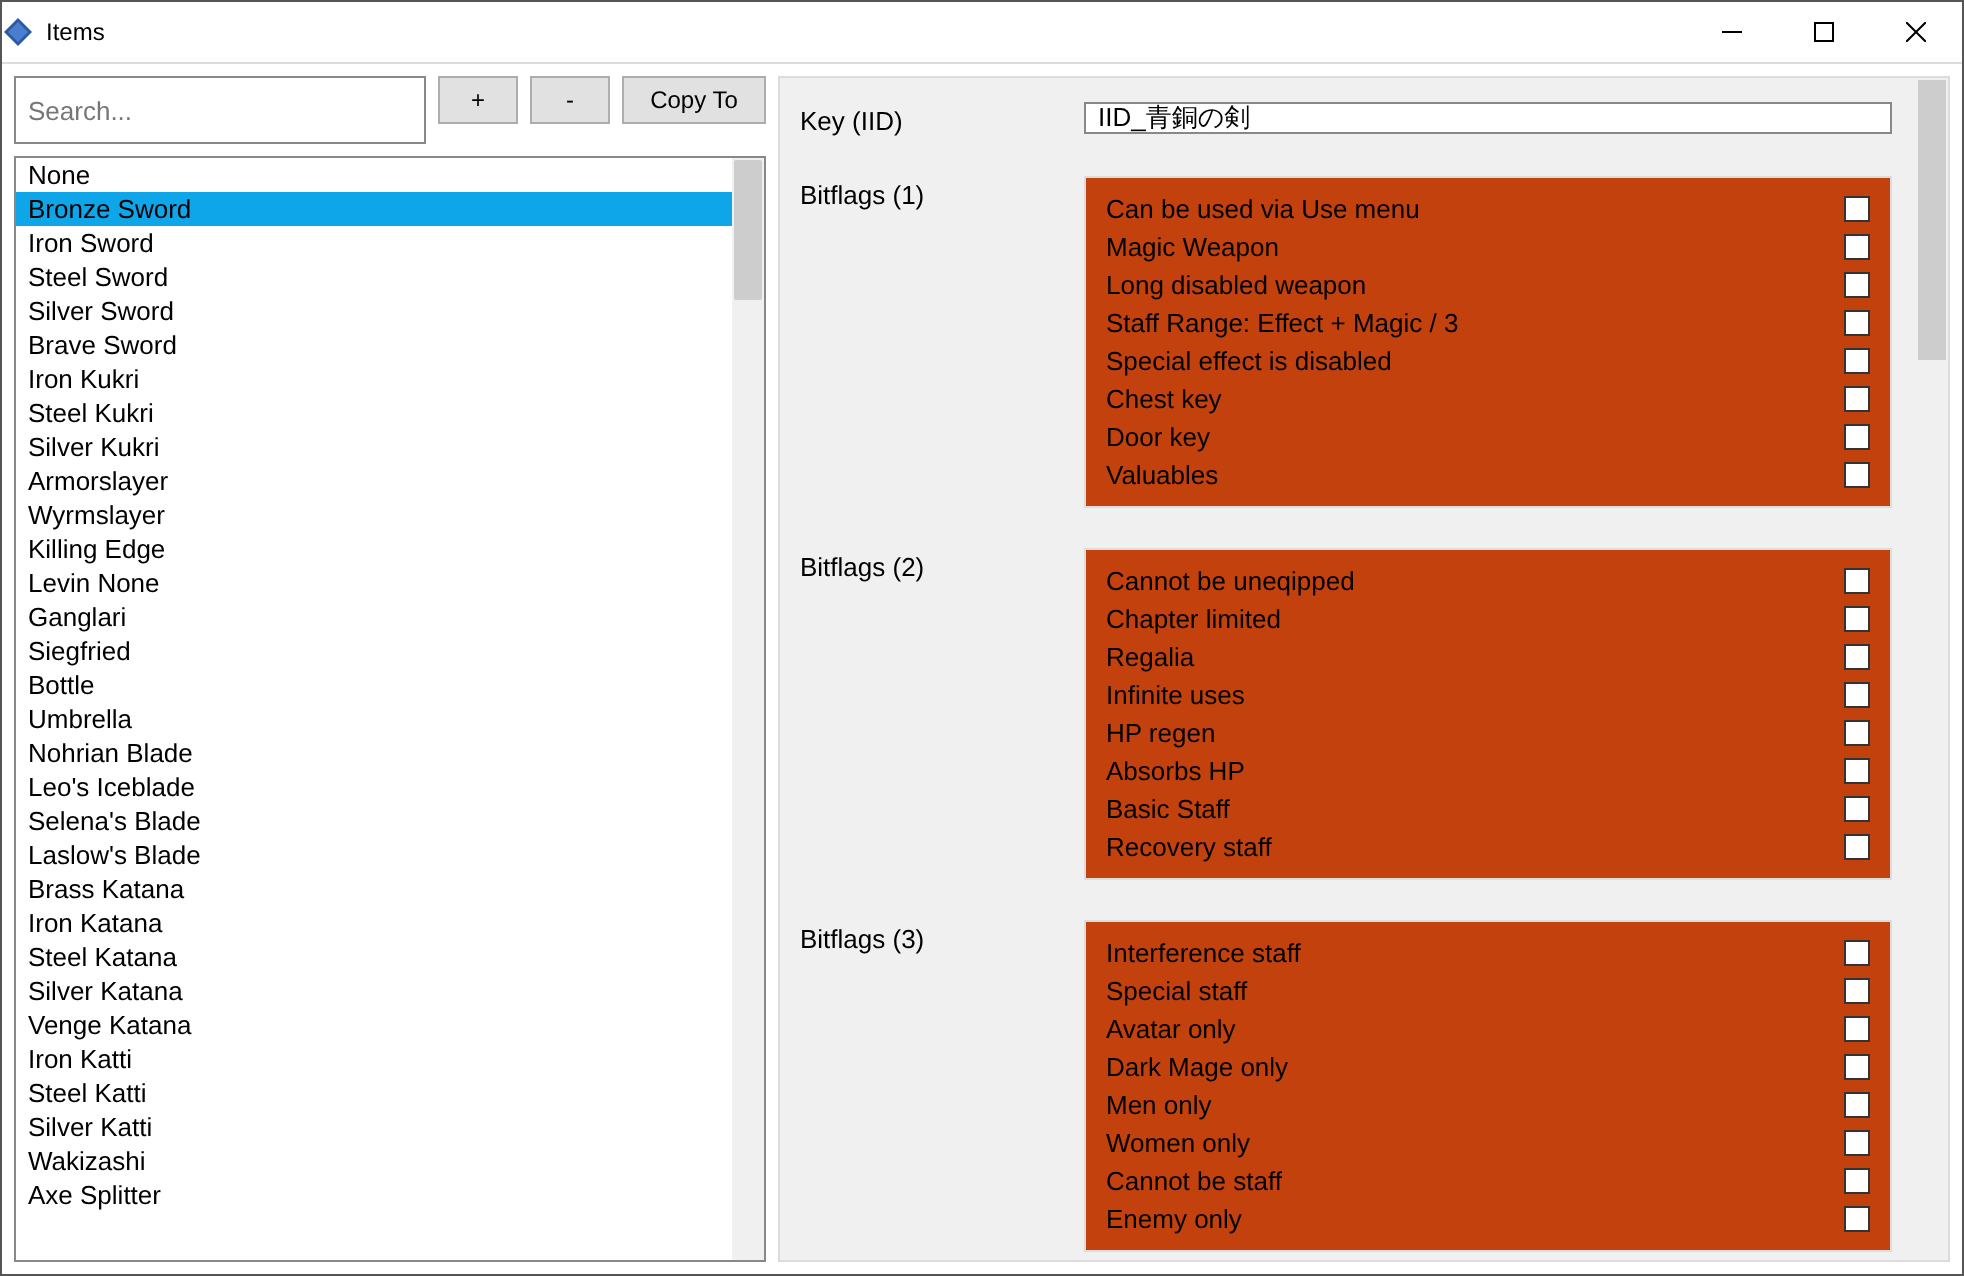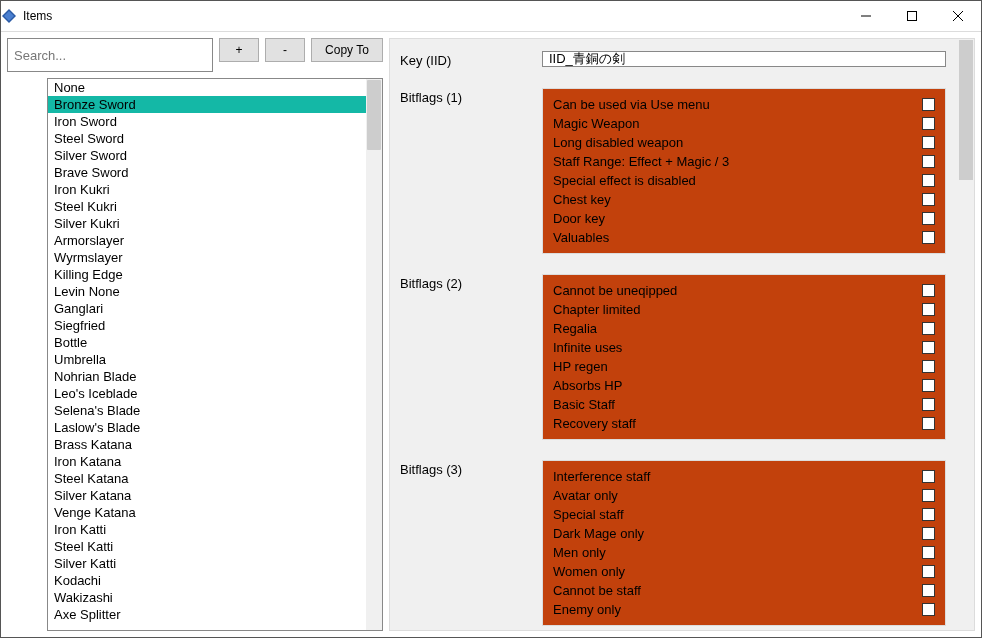--- a/index.html
+++ b/index.html
@@ -11,24 +11,24 @@
   .winbtn { width:46px; display:flex; align-items:center; justify-content:center; }
   .winbtn svg { display:block; }
   .hr { height:1px; background:#dcdcdc; }
   .content { display:flex; padding:6px; gap:6px; height: calc(100% - 31px); }
   .leftcol { width: 376px; display:flex; flex-direction:column; }
   .toolbar { display:flex; gap:6px; margin-bottom:6px; }
   .search { flex:1; height:24px; border:1px solid #888; padding: 16px 6px; color:#666; }
   .search::placeholder { color:#777; }
   .btn { height:24px; min-width:40px; padding:0 10px; background:#e1e1e1; border:1px solid #adadad; font-size:12px; display:flex; align-items:center; justify-content:center; }
   .btn.copy { min-width:72px; }
-  .listwrap { flex:1; border:1px solid #888; position:relative; overflow:hidden;margin-left:40px; }
+  .listwrap { flex:1; border:1px solid #888; position:relative; overflow:hidden; }
   .list { position:absolute; inset:0 16px 0 0; overflow:hidden; }
   .list-item { padding: 0 6px; height:17px; line-height:17px; white-space:nowrap; }
-  .list-item.selected { background:#14b8a6; }
+  .list-item.selected { background:#0ea5e9; }
   .scroll-v { position:absolute; right:0; top:0; bottom:0; width:16px; background:#f0f0f0; }
   .scroll-v .thumb { position:absolute; left:1px; right:1px; top:1px; height:70px; background:#cdcdcd; border-radius:1px; }
   .rightwrap { flex:1; display:flex; border:1px solid #dcdcdc; background:#f0f0f0; overflow:hidden; position:relative; }
   .form { flex:1; overflow:hidden; padding:12px 12px 0 10px; background:#f0f0f0; margin-right:16px; }
   .section { display:flex; align-items:flex-start; margin-bottom:20px; }
   .section .label { width:142px; padding-top:2px; }
   .section .body { flex:1; }
   .key-input { width:100%; height:16px; border:1px solid #888; padding:0 6px; background:#fff; }
   .groupbox { border:1px solid #dcdcdc; background:#c2410c; padding:6px 10px; }
   .chkrow { display:flex; align-items:center; height:19px; }
@@ -102,21 +102,20 @@
           <div class="list-item">Selena's Blade</div>
           <div class="list-item">Laslow's Blade</div>
           <div class="list-item">Brass Katana</div>
           <div class="list-item">Iron Katana</div>
           <div class="list-item">Steel Katana</div>
           <div class="list-item">Silver Katana</div>
           <div class="list-item">Venge Katana</div>
           <div class="list-item">Iron Katti</div>
           <div class="list-item">Steel Katti</div>
           <div class="list-item">Silver Katti</div>
-          <div class="list-item">Kodachi</div>
           <div class="list-item">Wakizashi</div>
           <div class="list-item">Axe Splitter</div>
         </div>
       <div class="scroll-v">
           <div class="thumb"></div>
         </div>
     </div>
   </div>
 
   <div class="rightwrap">
@@ -205,25 +204,25 @@
         </div>
         <div class="section">
           <div class="label">Bitflags (3)</div>
           <div class="body">
             <div class="groupbox">
               <div class="chkrow">
                 <span class="cl">Interference staff</span>
                 <span class="chk"></span>
               </div>
               <div class="chkrow">
+                <span class="cl">Special staff</span>
+                <span class="chk"></span>
+              </div>
+              <div class="chkrow">
                 <span class="cl">Avatar only</span>
-                <span class="chk"></span>
-              </div>
-              <div class="chkrow">
-                <span class="cl">Special staff</span>
                 <span class="chk"></span>
               </div>
               <div class="chkrow">
                 <span class="cl">Dark Mage only</span>
                 <span class="chk"></span>
               </div>
               <div class="chkrow">
                 <span class="cl">Men only</span>
                 <span class="chk"></span>
               </div>

